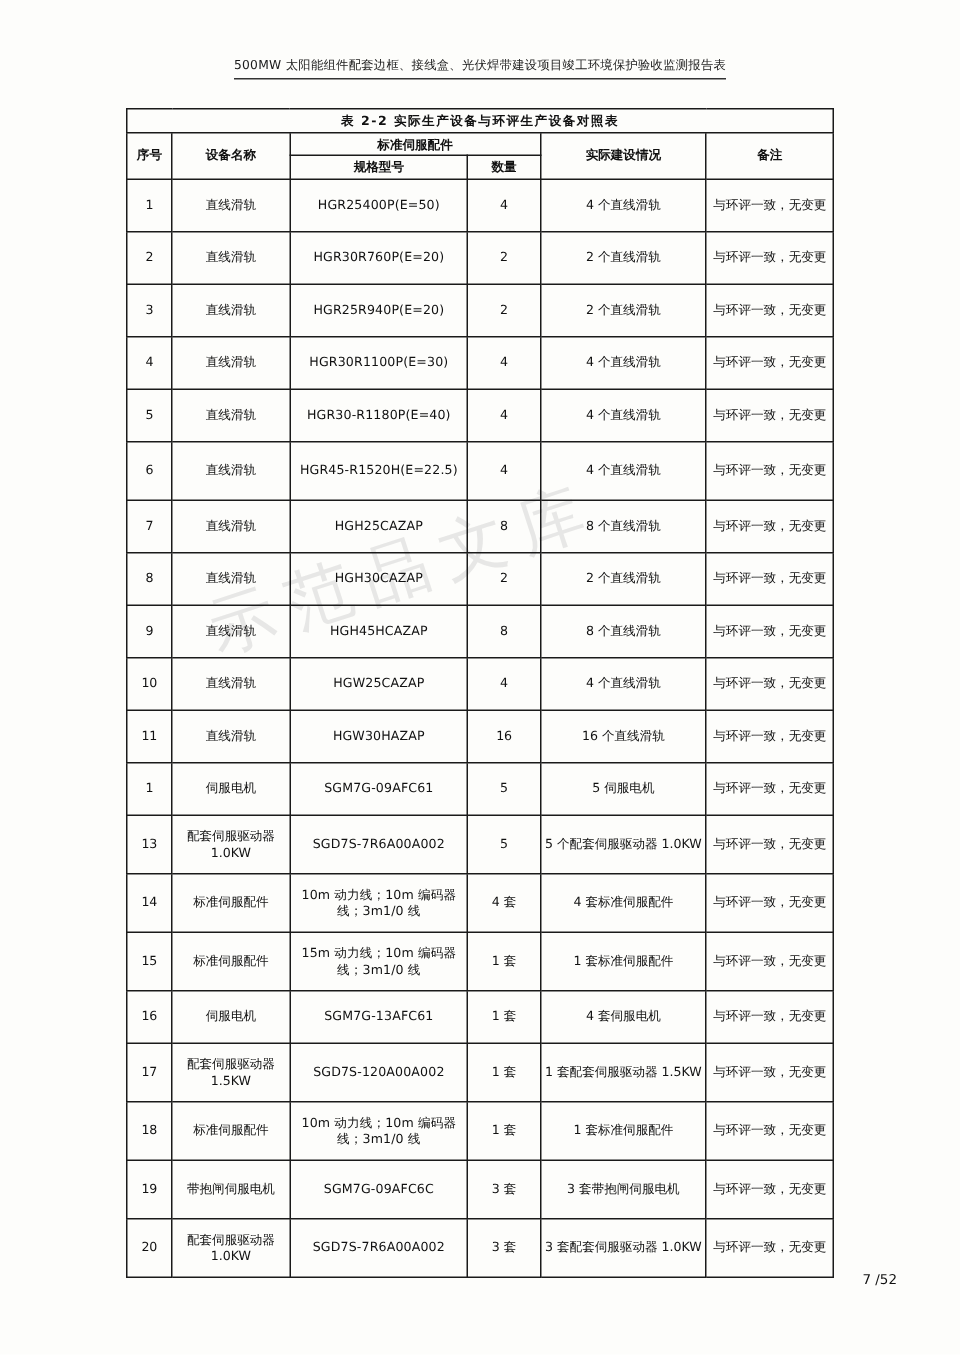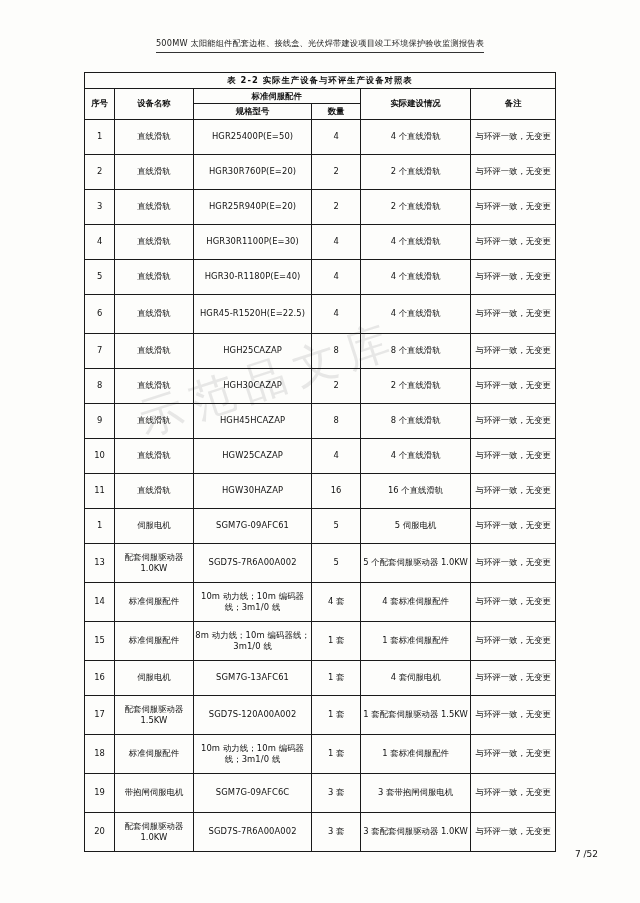--- a/index.html
+++ b/index.html
@@ -256,21 +256,21 @@
             <td class="cell-seq">14</td>
             <td class="cell-name">标准伺服配件</td>
             <td class="cell-model">10m 动力线；10m 编码器线；3m1/0 线</td>
             <td class="cell-qty">4 套</td>
             <td class="cell-actual">4 套标准伺服配件</td>
             <td class="cell-remark">与环评一致，无变更</td>
           </tr>
           <tr class="row-xtall">
             <td class="cell-seq">15</td>
             <td class="cell-name">标准伺服配件</td>
-            <td class="cell-model">8m 动力线；10m 编码器线；3m1/0 线</td>
+            <td class="cell-model">15m 动力线；10m 编码器线；3m1/0 线</td>
             <td class="cell-qty">1 套</td>
             <td class="cell-actual">1 套标准伺服配件</td>
             <td class="cell-remark">与环评一致，无变更</td>
           </tr>
           <tr class="row-tall">
             <td class="cell-seq">16</td>
             <td class="cell-name">伺服电机</td>
             <td class="cell-model">SGM7G-13AFC61</td>
             <td class="cell-qty">1 套</td>
             <td class="cell-actual">4 套伺服电机</td>

